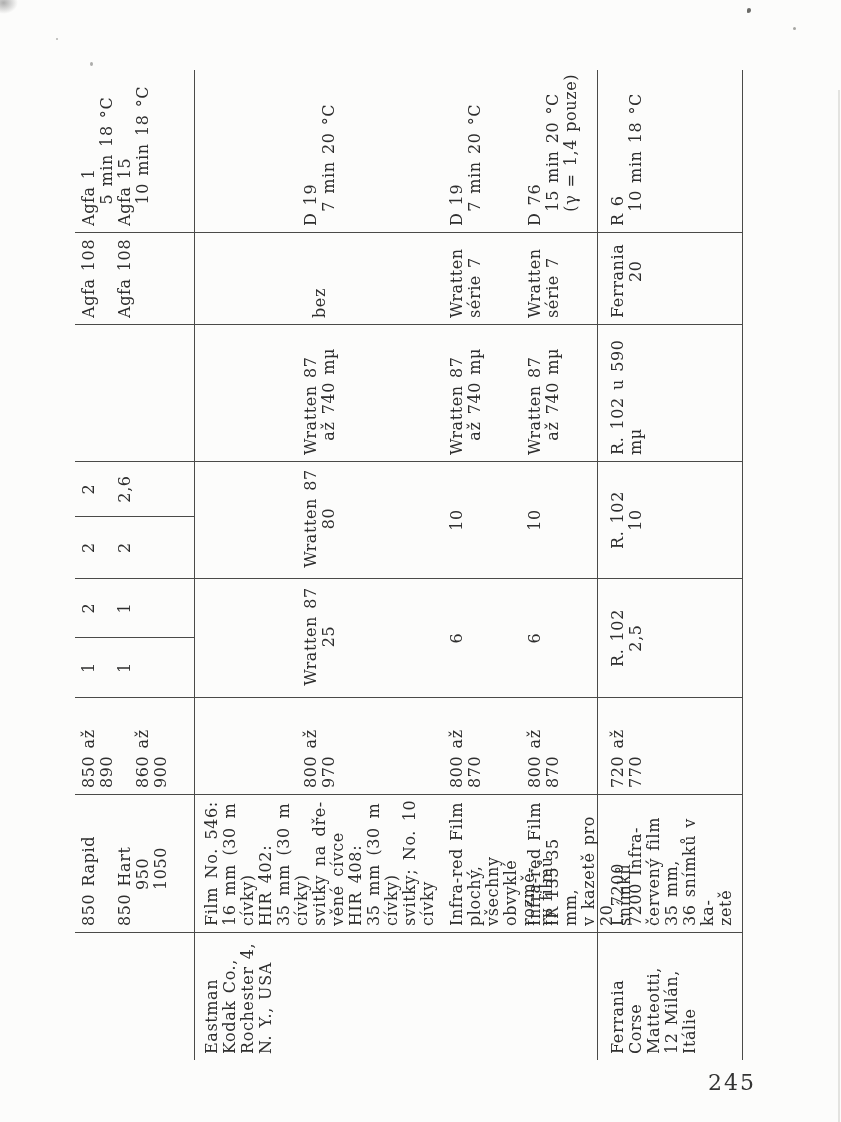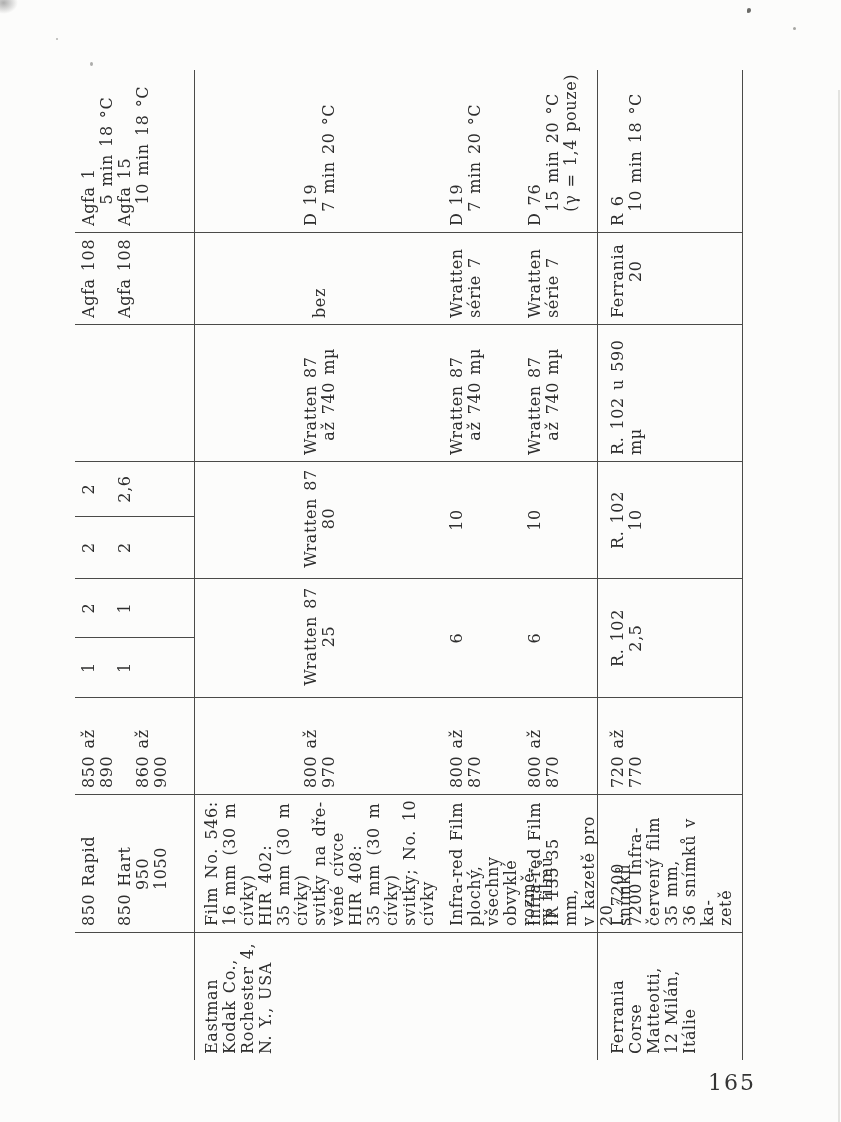--- a/index.html
+++ b/index.html
@@ -184,15 +184,15 @@
 10</div>
       <div class="cell bl bb pt10" style="grid-area:5/8/6/9">R. 102 u 590 mµ</div>
       <div class="cell bl bb pt10" style="grid-area:5/9/6/10">Ferrania
      20</div>
       <div class="cell bl bb pt10" style="grid-area:5/10/6/11">R 6
   10 min 18 °C</div>
 
     </div>
   </div>
 
-  <div class="pageno">165</div>
+  <div class="pageno">245</div>
 
 </div>
 
 </body></html>

